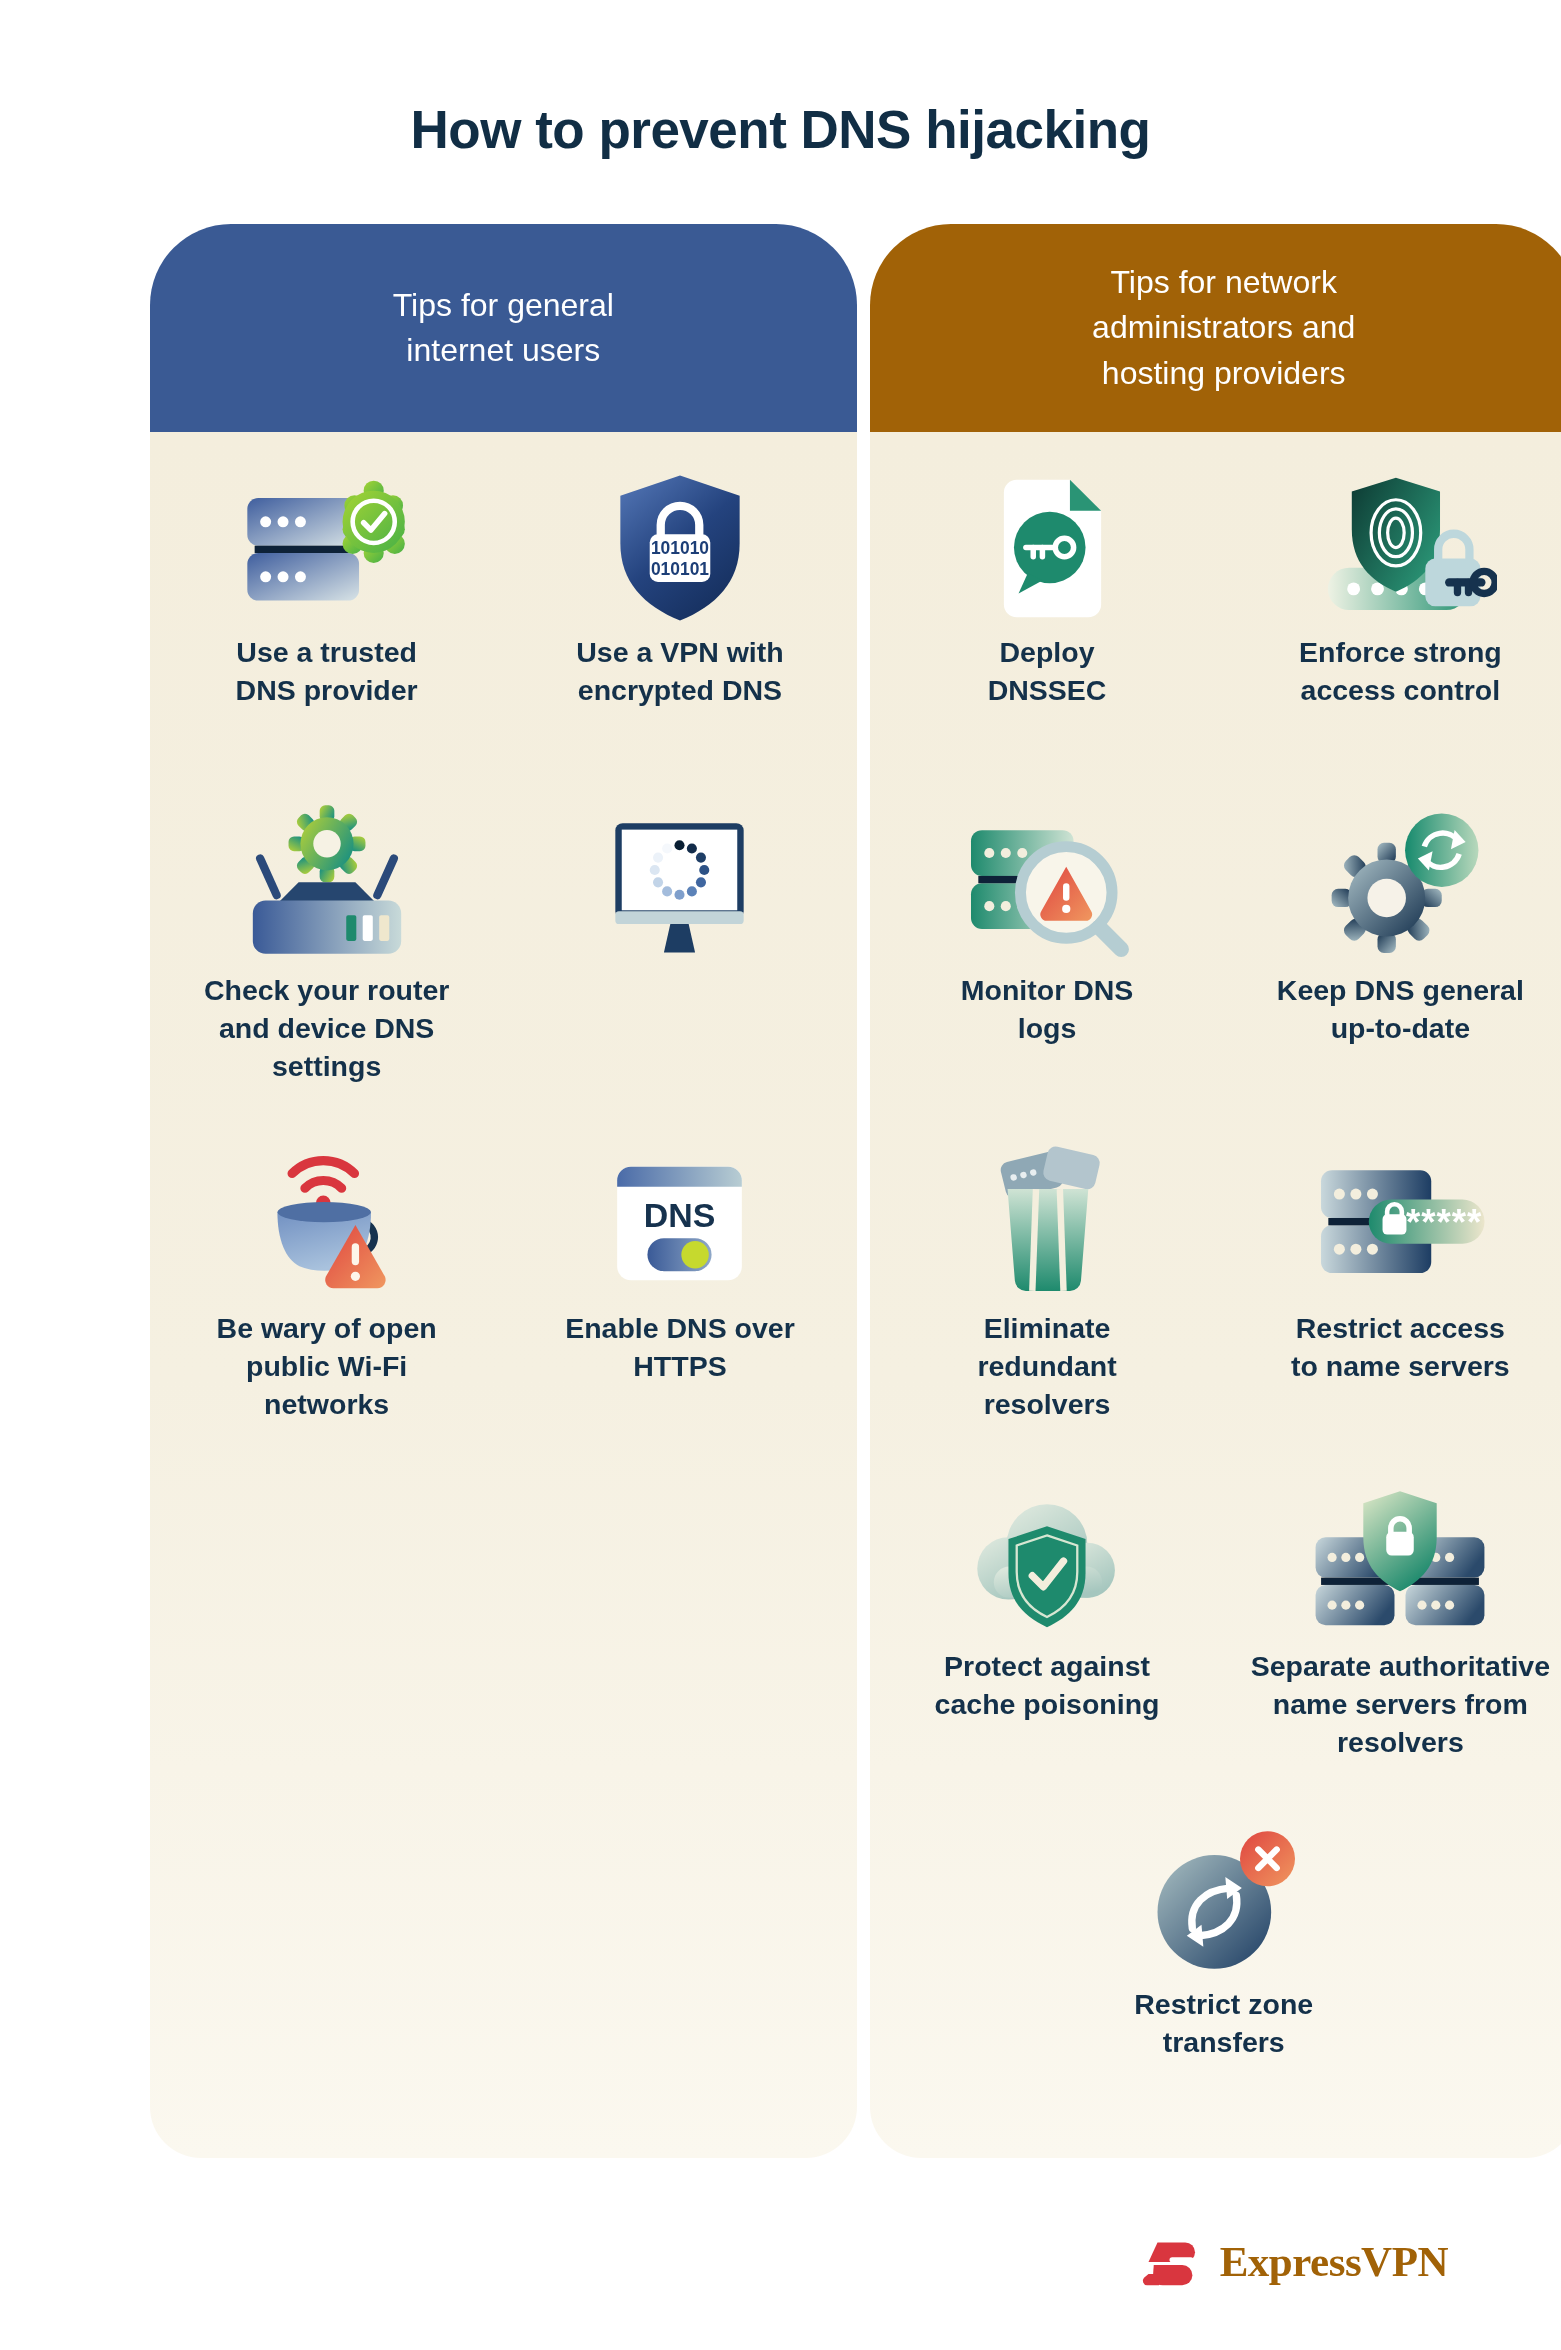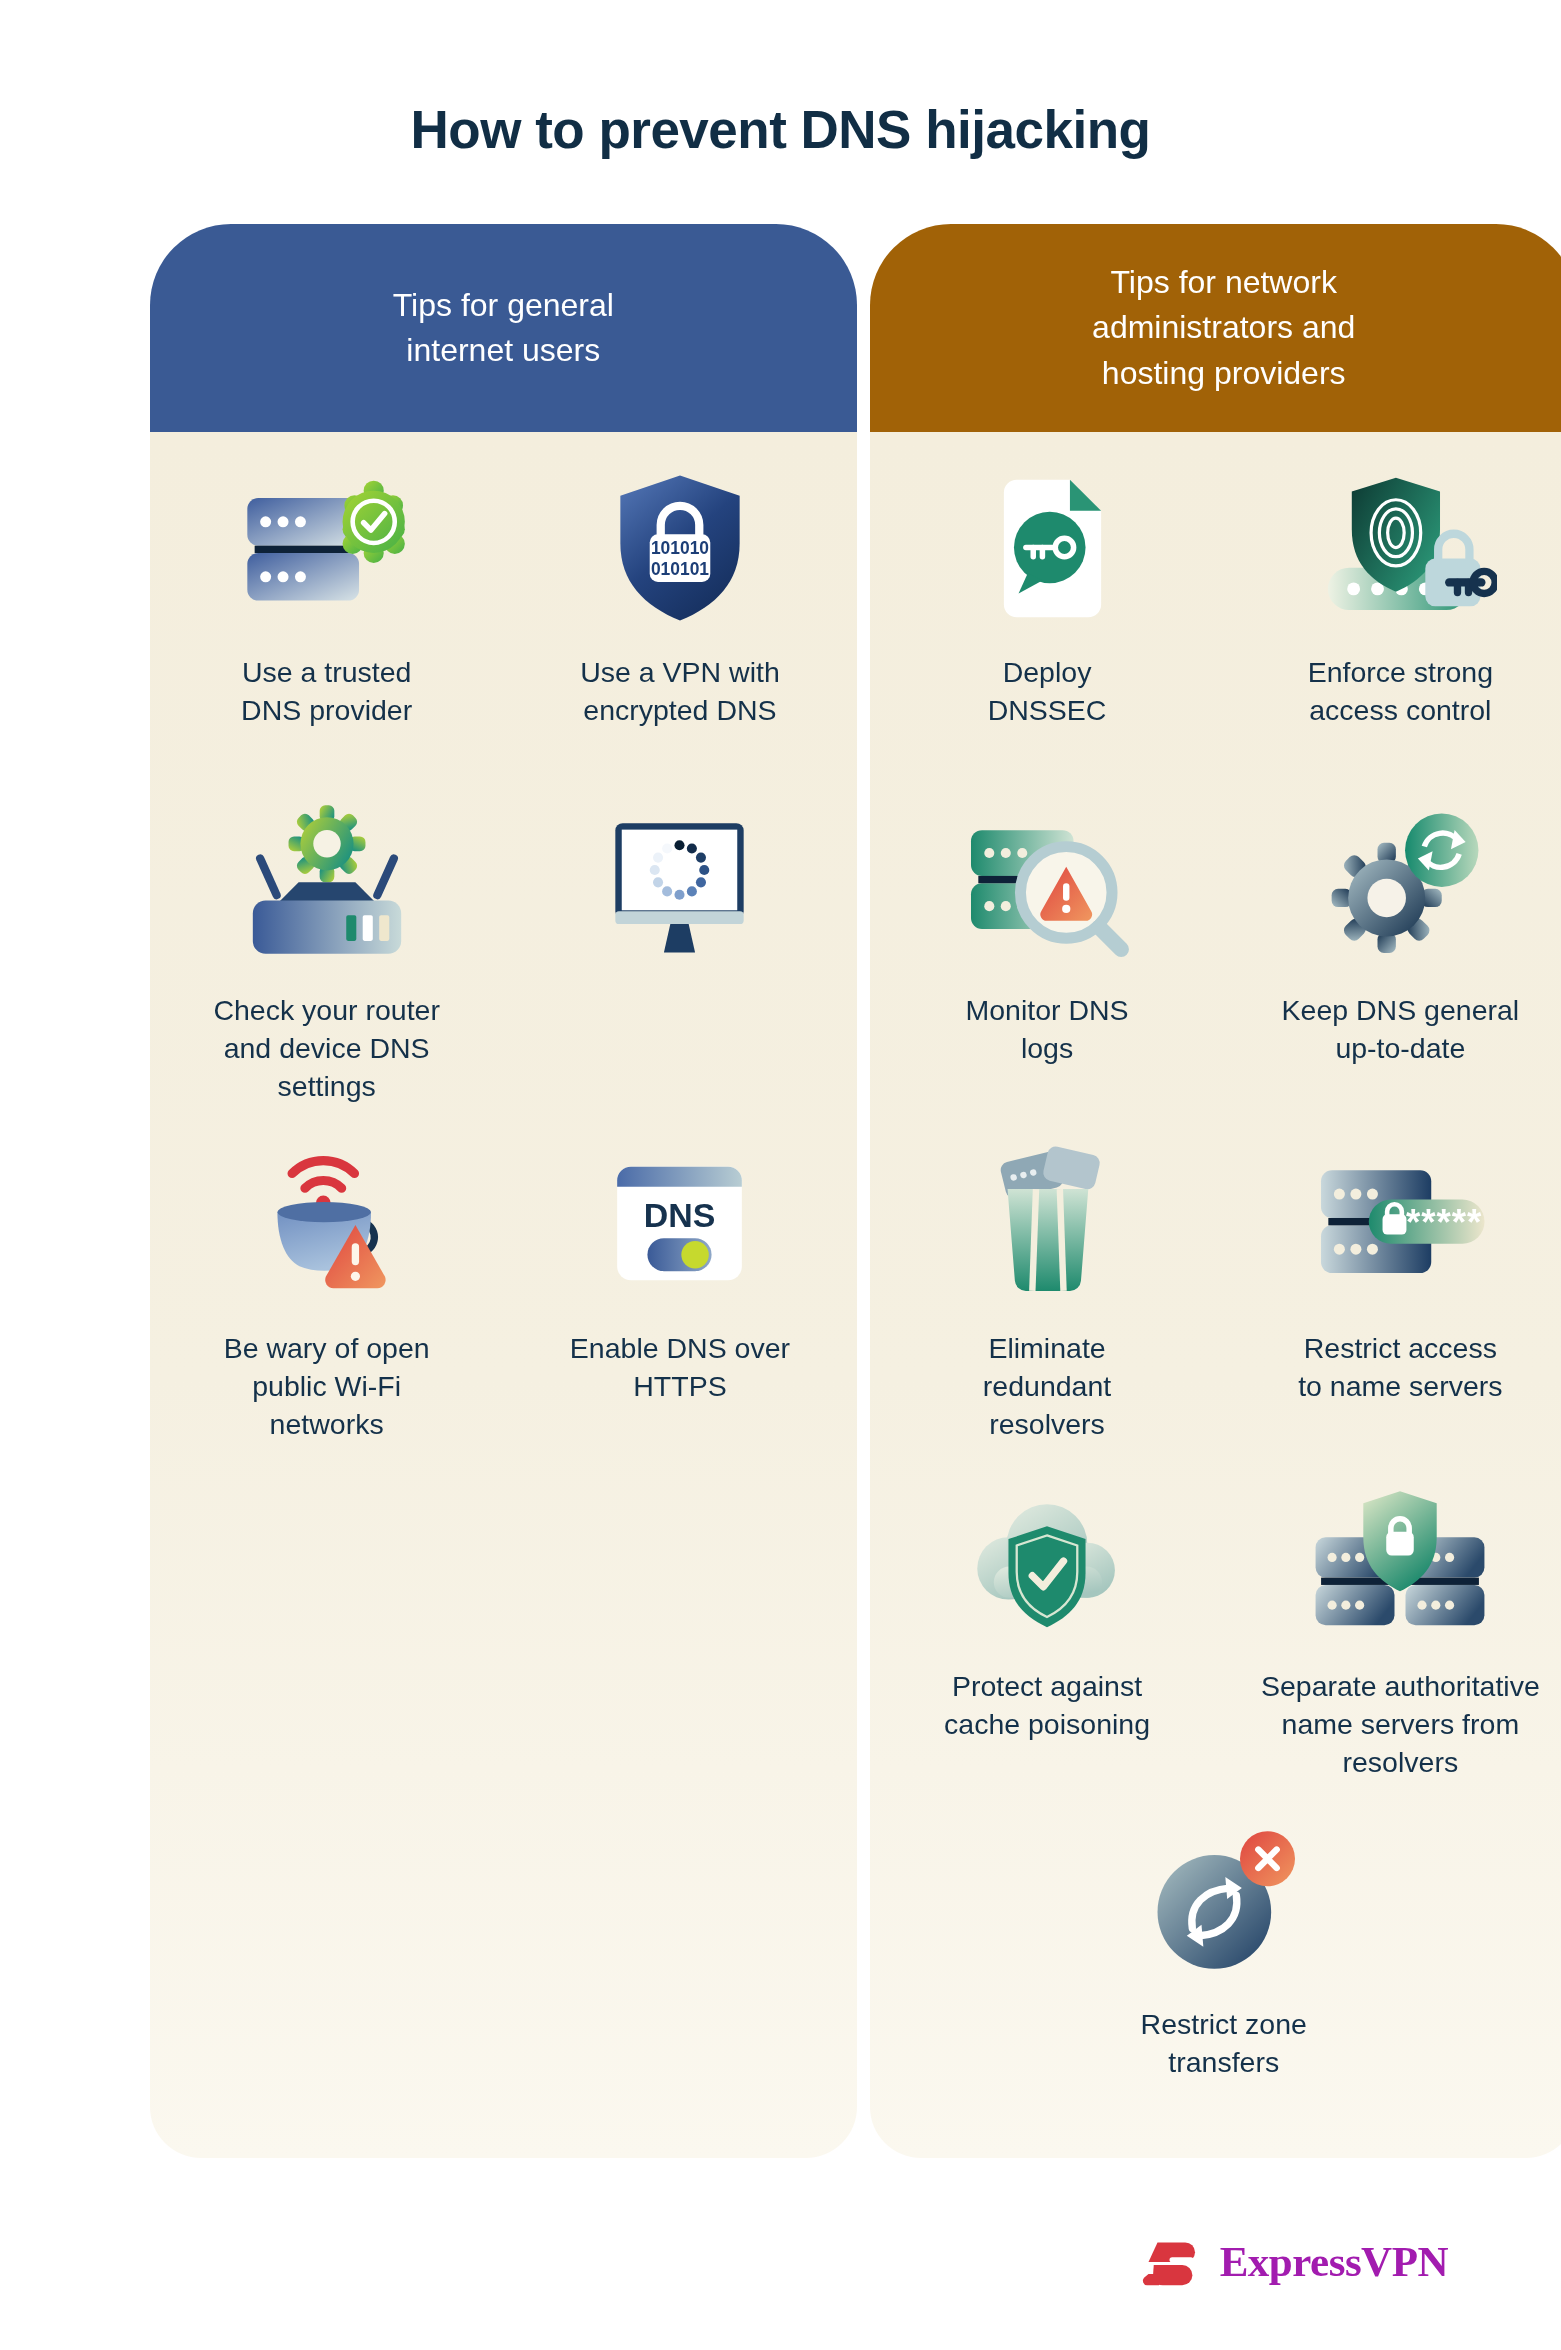--- a/index.html
+++ b/index.html
@@ -34,30 +34,30 @@
   }
   .cell {
     display:flex; flex-direction:column; align-items:center;
     padding-top:29px;
   }
   .cell.span2 { grid-column:1 / -1; }
   .icon-box {
     height:173px; display:flex; align-items:center; justify-content:center;
   }
   .tip-label {
-    margin-top:20px; font-size:28.5px; font-weight:400; line-height:1.33;
+    font-size:28.5px; font-weight:700; line-height:1.33;
     color:#14314a; text-align:center; white-space:pre-line;
   }
   .brand {
     position:absolute; right:113px; top:2220px; height:83px;
     display:flex; align-items:center; gap:13px;
   }
   .brand-name {
     font-family:"Liberation Serif", serif; font-size:43px; font-weight:600;
-    color:#a21caf; letter-spacing:-0.5px;
+    color:#a16207; letter-spacing:-0.5px;
   }
   svg text { font-family:"Liberation Sans", sans-serif; }
 </style>
 </head>
 <body>
 
 <div class="page">
 
   <div class="title">How to prevent DNS hijacking</div>
 

